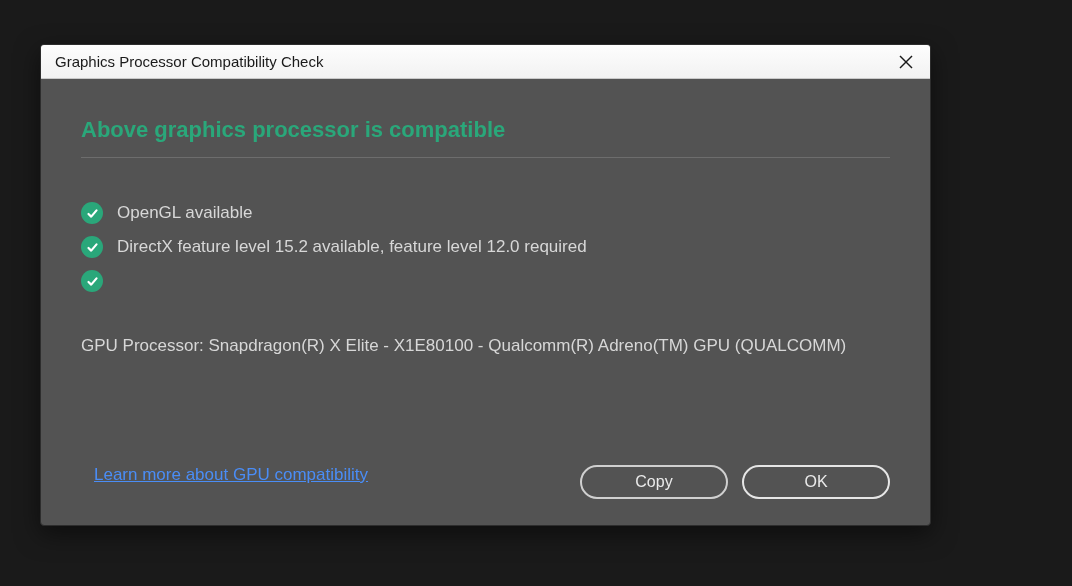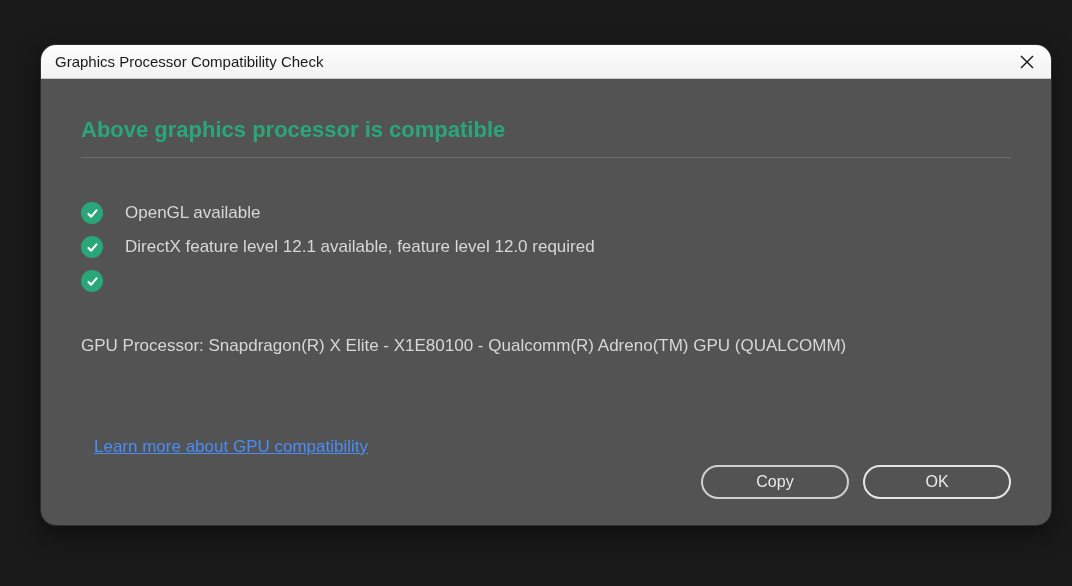--- a/index.html
+++ b/index.html
@@ -1,25 +1,25 @@
 <!DOCTYPE html>
 <html><head>
 <meta charset="utf-8">
 <style>
   * { box-sizing: border-box; margin: 0; padding: 0; }
   html, body { width: 1072px; height: 586px; background: #1a1a1a; font-family: "Segoe UI", Tahoma, sans-serif; overflow: hidden; }
   .dialog {
     position: absolute;
     left: 40px;
     top: 44px;
-    width: 1012px;
+    width: 891px;
     height: 482px;
     background: #535353;
     border: 1px solid #2d2d2d;
-    border-radius: 16px;
+    border-radius: 4px;
     box-shadow: 0 8px 24px rgba(0,0,0,0.5);
     display: flex;
     flex-direction: column;
     overflow: hidden;
   }
   .titlebar {
     height: 34px;
     background: linear-gradient(#fdfdfd, #f2f2f2);
     border-bottom: 1px solid #c9c9c9;
     display: flex;
@@ -46,21 +46,21 @@
     font-size: 22px;
     font-weight: 700;
     padding-bottom: 14px;
     border-bottom: 1px solid #6d6d6d;
     margin-bottom: 44px;
   }
   .checks { margin-bottom: 44px; }
   .check-row {
     display: flex;
     align-items: center;
-    gap: 22px;
+    gap: 14px;
     font-size: 17px;
     color: #d7d7d7;
     margin-bottom: 12px;
     font-weight: 400;
   }
   .badge {
     width: 22px; height: 22px;
     border-radius: 50%;
     background: #2aa77a;
     display: flex; align-items: center; justify-content: center;
@@ -86,21 +86,20 @@
     height: 34px;
     min-width: 148px;
     border: 2px solid #d0d0d0;
     background: transparent;
     color: #eaeaea;
     border-radius: 17px;
     font-size: 16px;
     font-family: inherit;
     cursor: default;
     margin-left: 14px;
-    margin-top: 28px;
   }
   .pill-btn.primary { border-color: #e6e6e6; }
 </style>
 </head>
 <body>
 
 <div class="dialog">
 
   <div class="titlebar">
     <span class="title-text">Graphics Processor Compatibility Check</span>
@@ -124,21 +123,21 @@
             </svg>
         </span>
         <span>OpenGL available</span>
       </div>
       <div class="check-row">
         <span class="badge">
           <svg width="13" height="13" viewBox="0 0 13 13">
               <polyline points="2.5,7 5.2,9.6 10.5,3.4" fill="none" stroke="#fff" stroke-width="2.2" stroke-linecap="round" stroke-linejoin="round"></polyline>
             </svg>
         </span>
-        <span>DirectX feature level 12.1 available, feature level 12.0 required</span>
+        <span>DirectX feature level 15.2 available, feature level 12.0 required</span>
       </div>
       <div class="check-row">
         <span class="badge">
           <svg width="13" height="13" viewBox="0 0 13 13">
               <polyline points="2.5,7 5.2,9.6 10.5,3.4" fill="none" stroke="#fff" stroke-width="2.2" stroke-linecap="round" stroke-linejoin="round"></polyline>
             </svg>
         </span>
       </div>
     </div>
 

